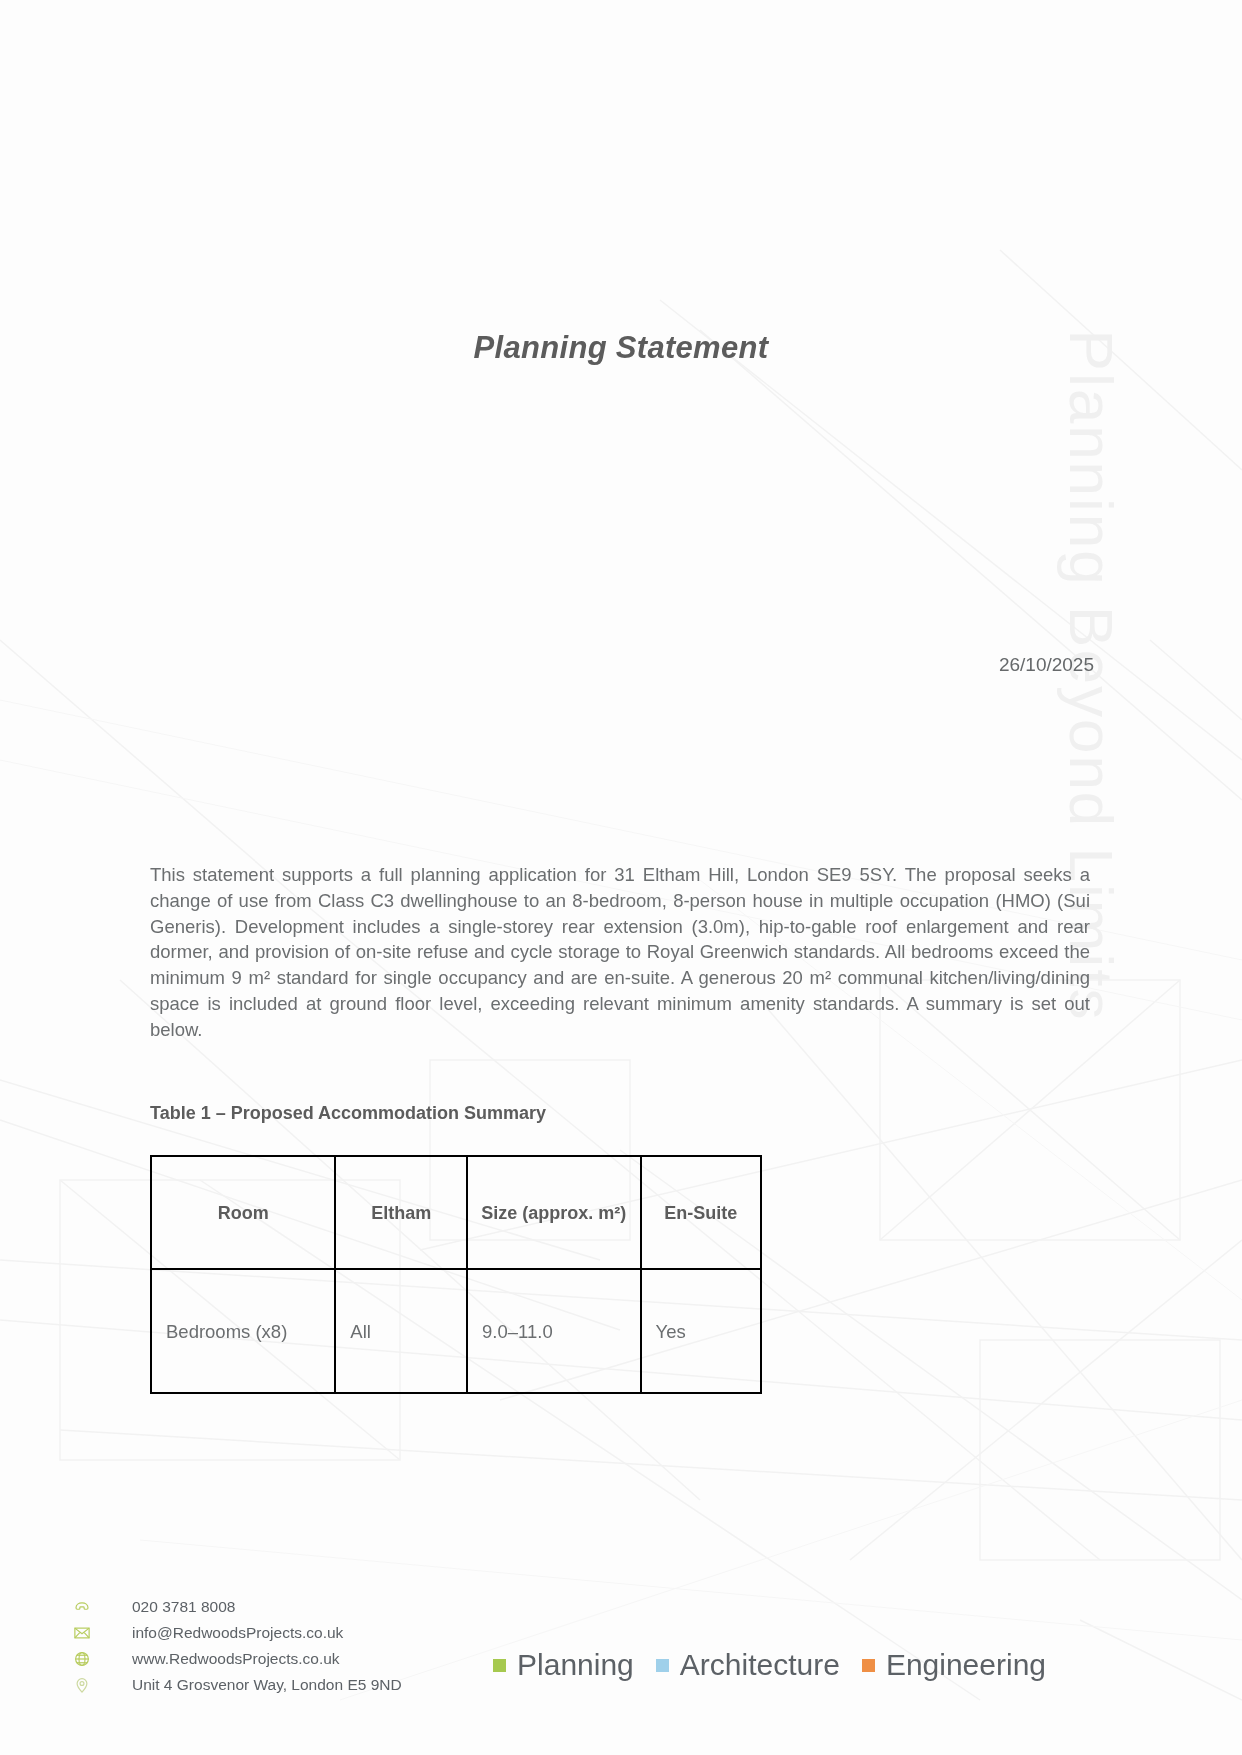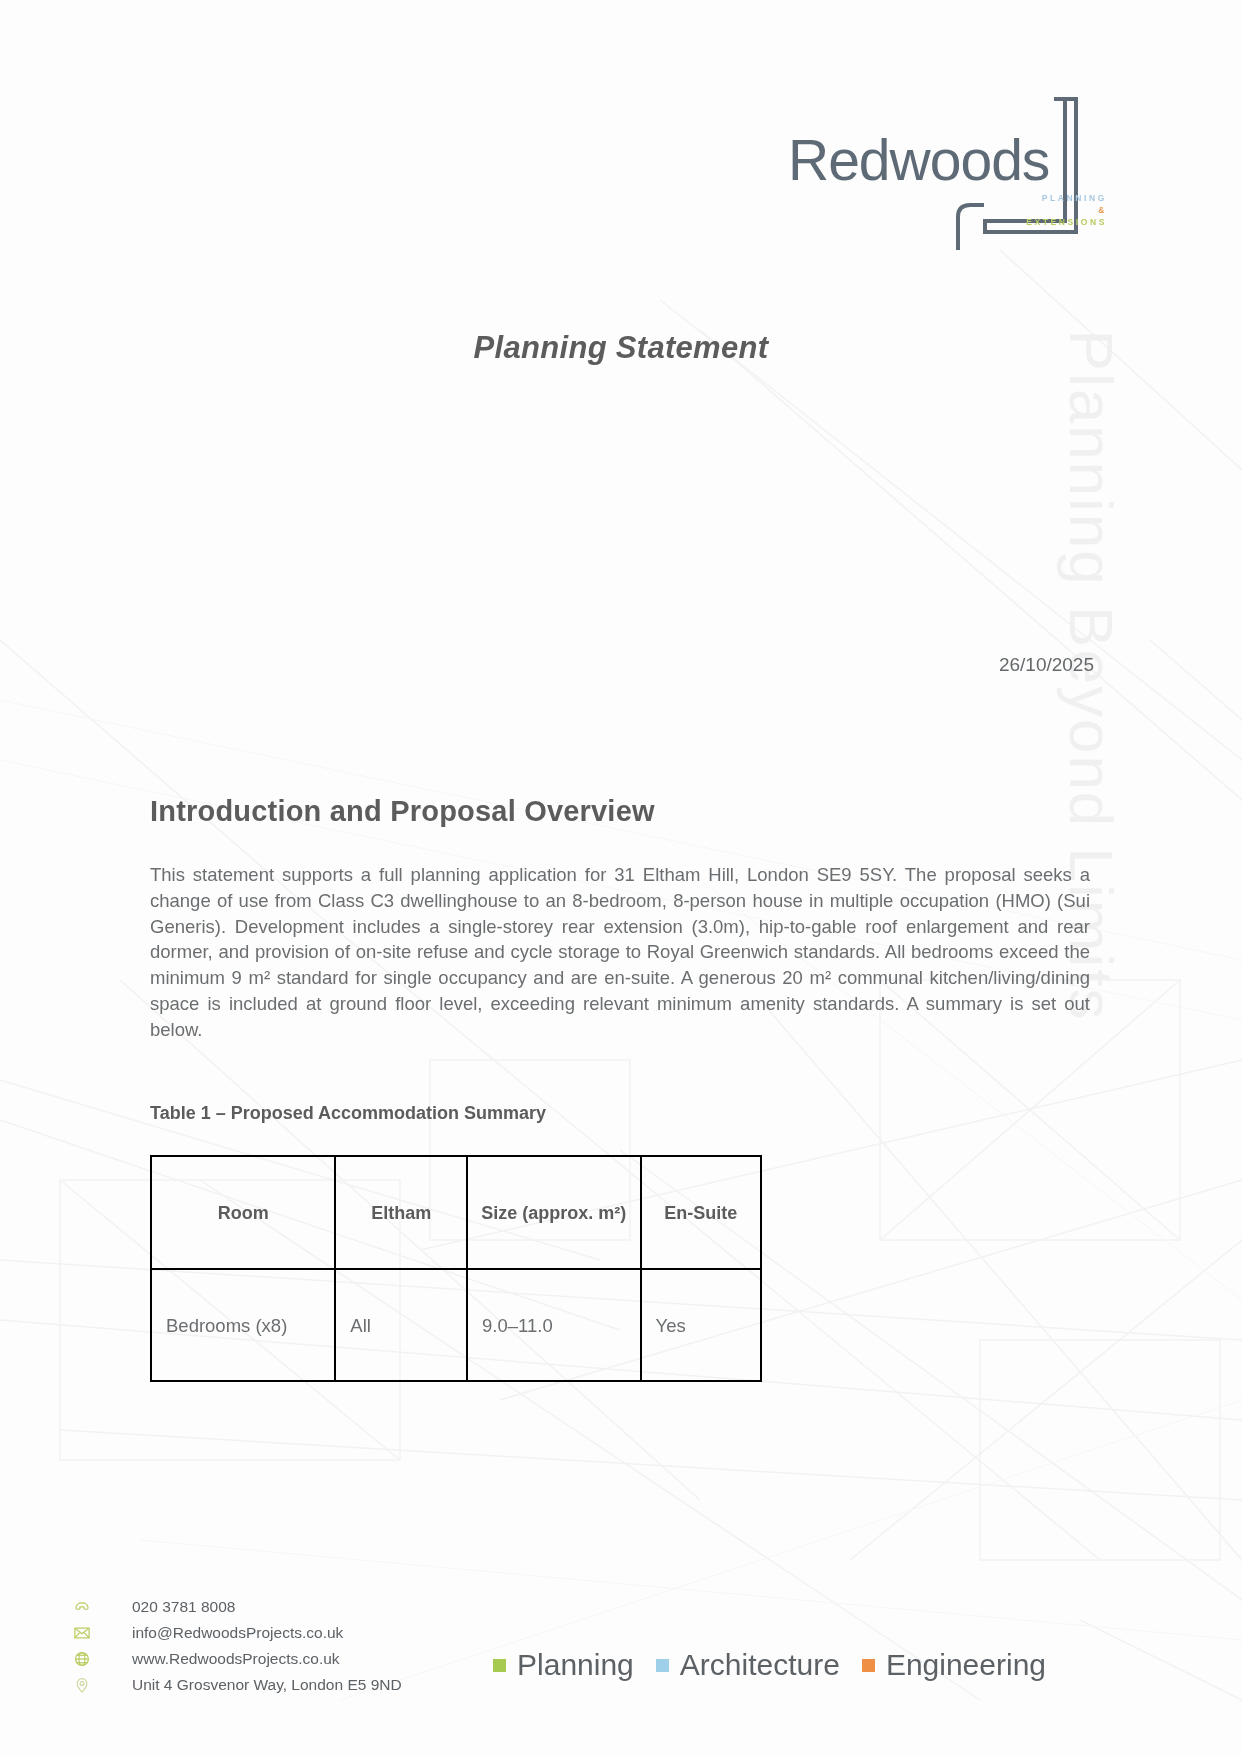--- a/index.html
+++ b/index.html
@@ -178,21 +178,21 @@
     color: #5c5c5c;
     text-align: center;
     padding: 0 8px;
     line-height: 24px;
   }
   table.acc-table tbody td {
     height: 100px;
     font-size: 18.5px;
     color: #6b6e70;
     text-align: left;
-    padding: 5px 14px;
+    padding: 11px 14px;
     line-height: 27px;
   }
   .col-room { width: 185px; }
   .col-floor { width: 128px; }
   .col-size { width: 178px; }
   .col-ensuite { width: 118px; }
 
   
   .footer-contacts {
     position: absolute;
@@ -287,42 +287,26 @@
       <path d="M0 700 L1242 960"></path>
       <path d="M0 760 L1242 1020"></path>
       <path d="M340 1700 L1242 1400"></path>
       <path d="M140 1540 L1242 1640"></path>
       <path d="M700 880 L1242 1300"></path>
     </g>
   </svg>
 
   <div class="watermark">Planning Beyond Limits</div>
 
-  <div class="logo-block">
-    <svg class="logo-frame" viewBox="0 0 380 155" width="380" height="155">
-      <path d="M294 4 L316 4 L316 137 L225 137 L225 126 L305 126 L305 4 Z" fill="none" stroke="#5e6b77" stroke-width="4"></path>
-      <path d="M198 155 L198 122 Q198 110 210 110 L224 110" fill="none" stroke="#5e6b77" stroke-width="4"></path>
-      <path d="M316 4 L294 4" fill="none" stroke="#5e6b77" stroke-width="4"></path>
-    </svg>
-    <div class="logo-word">Redwoods</div>
-    <div class="logo-tag">
-      <span>
-          <span class="tag-planning">PLANNING</span>
-          <span class="tag-amp">&amp;</span>
-        </span>
-      <span class="tag-ext">EXTENSIONS</span>
-    </div>
-  </div>
 
   <div class="doc-title">Planning Statement</div>
 
 
   <div class="date">26/10/2025</div>
 
-  <div class="section-heading">Introduction and Proposal Overview</div>
 
   <div class="body-text">This statement supports a full planning application for 31 Eltham Hill, London SE9 5SY. The proposal seeks a change of use from Class C3 dwellinghouse to an 8-bedroom, 8-person house in multiple occupation (HMO) (Sui Generis). Development includes a single-storey rear extension (3.0m), hip-to-gable roof enlargement and rear dormer, and provision of on-site refuse and cycle storage to Royal Greenwich standards. All bedrooms exceed the minimum 9 m² standard for single occupancy and are en-suite. A generous 20 m² communal kitchen/living/dining space is included at ground floor level, exceeding relevant minimum amenity standards. A summary is set out below.</div>
 
   <div class="table-caption">Table 1 – Proposed Accommodation Summary</div>
 
   <table class="acc-table">
     <thead>
       <tr>
         <th class="col-room">Room</th>
         <th class="col-floor">Eltham</th>

